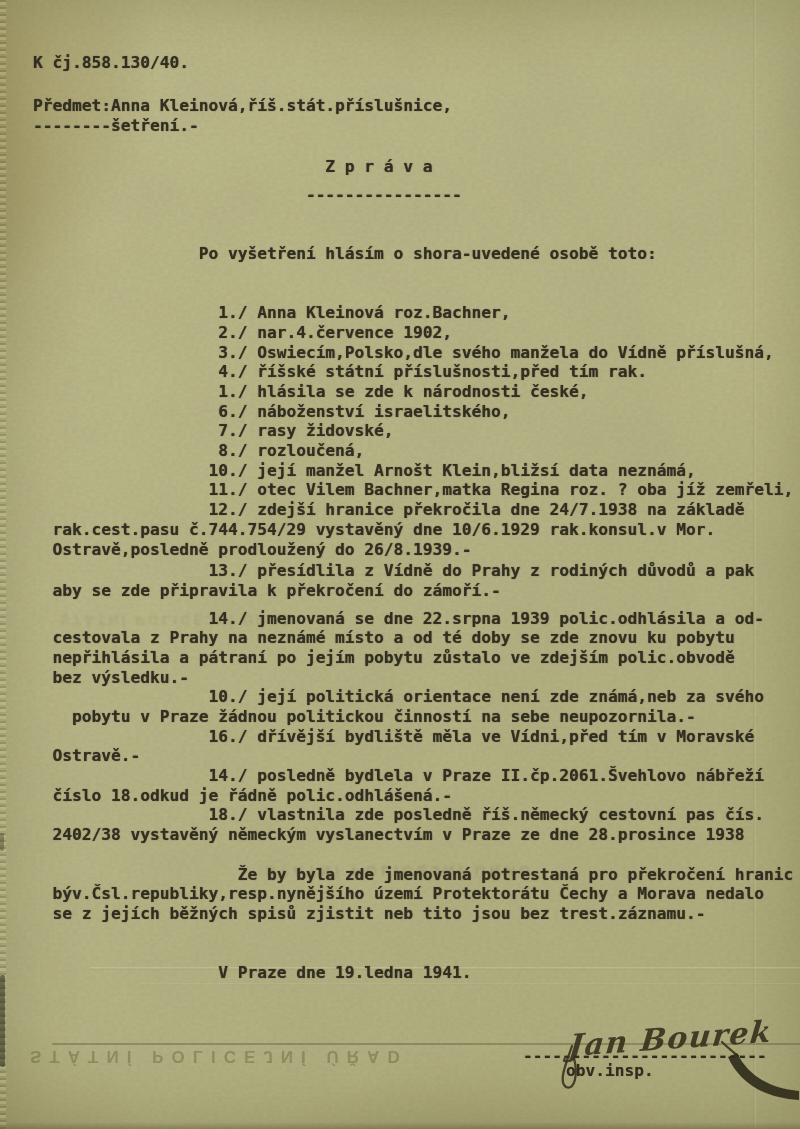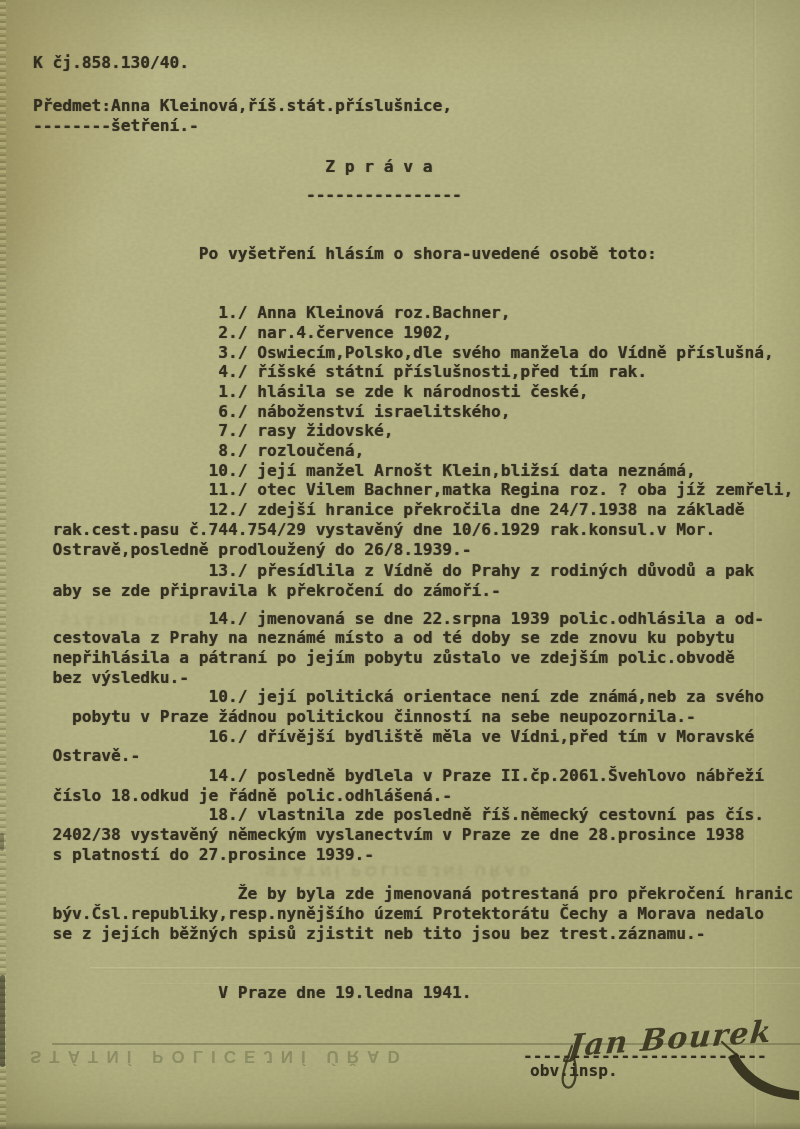--- a/index.html
+++ b/index.html
@@ -22,21 +22,21 @@
     font:bold 16.2px/19.7px "DejaVu Sans Mono",monospace;
     color:rgba(45,42,30,.90);
     text-shadow:0 0 1px rgba(45,42,30,.55), .4px .4px .8px rgba(45,42,30,.35);
   }
   .tl{white-space:pre;height:19.7px;}
   .sig-dash,.sig-role{
     position:absolute;font:bold 16.2px/19.7px "DejaVu Sans Mono",monospace;
     color:rgba(42,39,26,.92);text-shadow:0 0 1px rgba(45,42,30,.5);white-space:pre;
   }
   .sig-dash{left:523px;top:1046px;}
-  .sig-role{left:530px;top:1061px;}
+  .sig-role{left:566px;top:1061px;}
   .sig-svg{position:absolute;left:0;top:0;pointer-events:none;}
   .bleed{
     position:absolute;transform:scaleY(-1);
     font-family:"Liberation Sans","DejaVu Sans",sans-serif;font-weight:bold;
     color:rgba(62,66,38,.9);white-space:nowrap;pointer-events:none;
   }
   .bleed1{left:30px;top:1046px;font-size:17px;letter-spacing:8px;opacity:.34;filter:blur(.4px);}
   .bleed2{left:265px;top:863px;font-size:15px;letter-spacing:4px;opacity:.15;filter:blur(1.1px);}
   .bleed3{left:60px;top:612px;font-size:14px;letter-spacing:3px;opacity:.10;filter:blur(1.3px);}
   .crease{position:absolute;pointer-events:none;}
@@ -118,21 +118,20 @@
       <div class="tl">  nepřihlásila a pátraní po jejím pobytu zůstalo ve zdejším polic.obvodě</div>
       <div class="tl">  bez výsledku.-</div>
       <div class="tl">                  10./ její politická orientace není zde známá,neb za svého</div>
       <div class="tl">    pobytu v Praze žádnou politickou činností na sebe neupozornila.-</div>
       <div class="tl">                  16./ dřívější bydliště měla ve Vídni,před tím v Moravské</div>
       <div class="tl">  Ostravě.-</div>
       <div class="tl">                  14./ posledně bydlela v Praze II.čp.2061.Švehlovo nábřeží</div>
       <div class="tl">  číslo 18.odkud je řádně polic.odhlášená.-</div>
       <div class="tl" style="">                  18./ vlastnila zde posledně říš.německý cestovní pas čís.</div>
       <div class="tl">  2402/38 vystavěný německým vyslanectvím v Praze ze dne 28.prosince 1938</div>
-      <div class="tl">  s platností do 27.prosince 1939.-</div>
       <div class="tl"> </div>
       <div class="tl">                     Že by byla zde jmenovaná potrestaná pro překročení hranic</div>
       <div class="tl">  býv.Čsl.republiky,resp.nynějšího území Protektorátu Čechy a Morava nedalo</div>
       <div class="tl">  se z jejích běžných spisů zjistit neb tito jsou bez trest.záznamu.-</div>
       <div class="tl"> </div>
       <div class="tl"> </div>
       <div class="tl">                   V Praze dne 19.ledna 1941.</div>
     </div>
 
   <div class="sig-dash">-------------------------</div>

